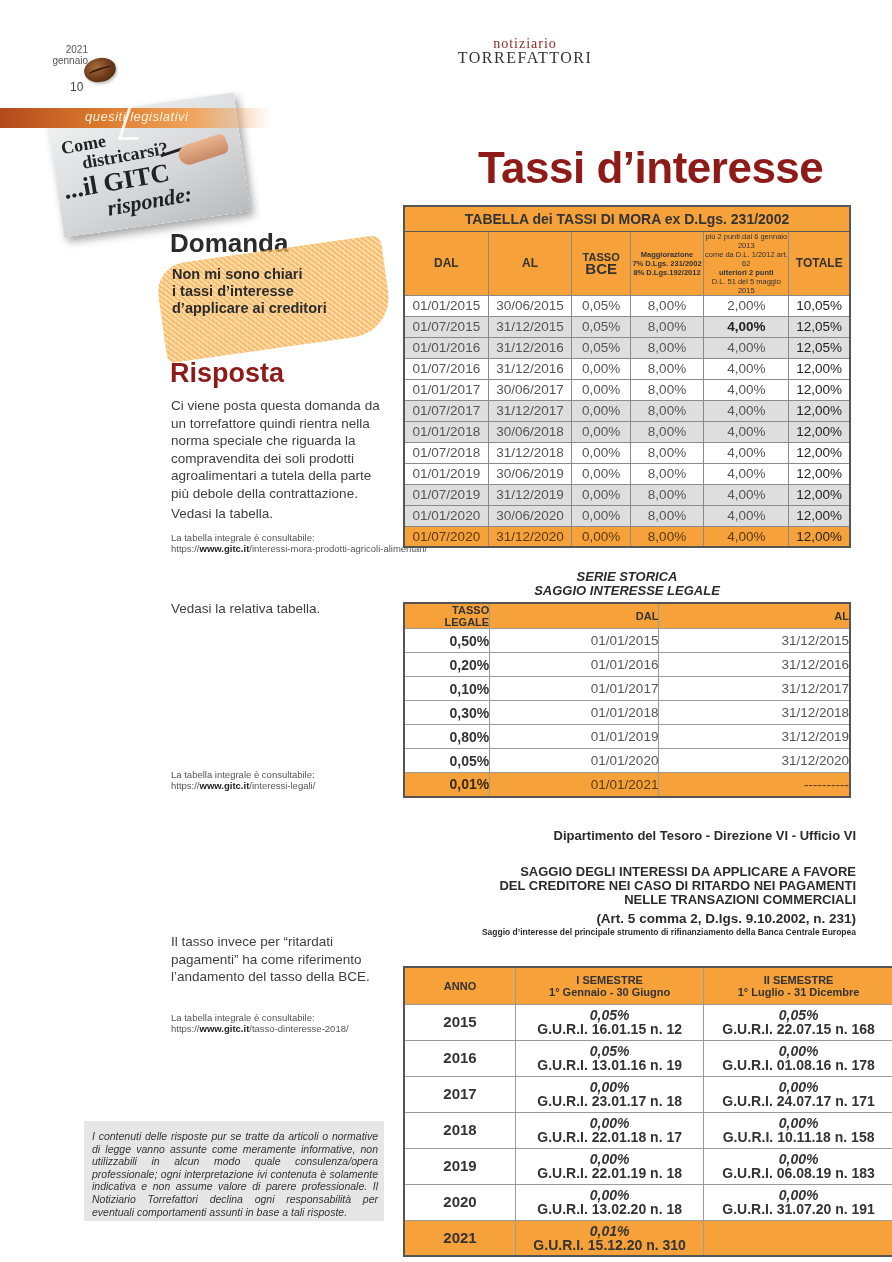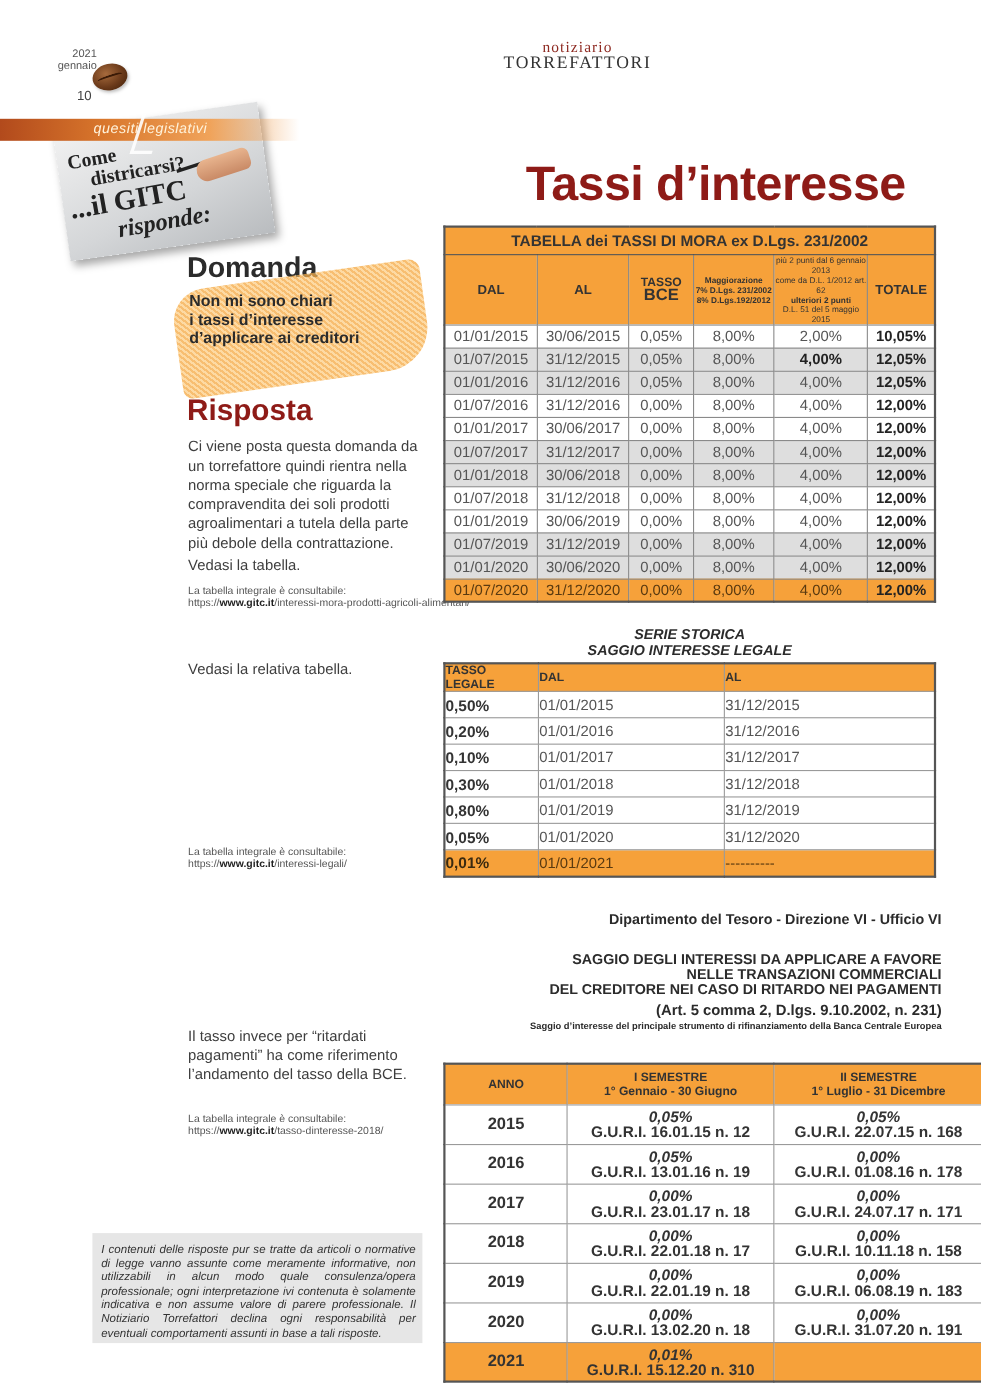--- a/index.html
+++ b/index.html
@@ -59,30 +59,30 @@
   .t1 { left: 403px; top: 205px; width: 448px; border: 2px solid #555; }
   .t1 td, .t1 th { border: 1px solid #8a8a8a; text-align: center; }
   .t1 .caption-row th { background: #f6a13a; color: #333; font-size: 14px; font-weight: bold; height: 25px; border-bottom: 1px solid #555; }
   .t1 .head th { background: #f6a13a; color: #333; font-weight: bold; height: 46px; font-size: 12px; }
   .t1 .head th.bce { font-size: 11px; line-height: 12px; }
   .t1 .head th.bce span { font-size: 15px; display: block; }
   .t1 .head th.tiny { font-size: 7.5px; line-height: 9px; font-weight: normal; }
   .t1 .head th.tiny b { font-weight: bold; }
   .t1 .head th.small { font-size: 7.5px; line-height: 9px; font-weight: bold; }
   .t1 td { font-size: 13.5px; color: #555; height: 21px; }
-  .t1 td.tot { font-weight: bold; color: #222; }
+  .t1 td.tot { font-weight: normal; color: #222; }
   .t1 tr.white td { background: #ffffff; }
   .t1 tr.gray td { background: #dedede; }
   .t1 tr.orange td { background: #f6a13a; color: #5a3a10; }
   .t1 tr.orange td.tot { color: #222; }
   .t1 td.strong { font-weight: bold; color: #222; }
 
   .t2-caption { position: absolute; left: 403px; top: 570px; width: 448px; text-align: center; font-size: 13px; font-weight: bold; color: #2b2b2b; line-height: 14px; font-style: italic; }
   .t2 { left: 403px; top: 602px; width: 448px; border: 2px solid #555; }
-  .t2 th, .t2 td { border: 1px solid #9a9a9a; text-align: left; }
+  .t2 th, .t2 td { border: 1px solid #9a9a9a; text-align: right; }
   .t2 th { background: #f6a13a; color: #333; font-size: 11px; font-weight: bold; height: 22px; }
   .t2 td { font-size: 13.5px; color: #555; height: 24px; background: #fff; }
   .t2 td.rate { font-weight: bold; color: #333; font-size: 14px; }
   .t2 tr.orange td { background: #f6a13a; color: #5a3a10; }
   .t2 tr.orange td.rate { color: #3a2a10; }
 
   .t3-caption { position: absolute; left: 398px; top: 828px; width: 458px; text-align: right; color: #2b2b2b; }
   .t3-caption .dept { font-size: 13px; font-weight: bold; line-height: 16px; }
   .t3-caption .title { font-size: 13px; font-weight: bold; line-height: 14px; margin-top: 21px; }
   .t3-caption .art { font-size: 13.5px; font-weight: bold; line-height: 17px; margin-top: 3px; }
@@ -349,22 +349,22 @@
         <td>01/01/2021</td>
         <td>----------</td>
       </tr>
 </tbody>
   </table>
 
 <div class="t3-caption">
   <div class="dept">Dipartimento del Tesoro - Direzione VI - Ufficio VI</div>
   <div class="title">
     <div>SAGGIO DEGLI INTERESSI DA APPLICARE A FAVORE</div>
+    <div>DEL CREDITORE NEI CASO DI RITARDO NEI PAGAMENTI</div>
     <div>NELLE TRANSAZIONI COMMERCIALI</div>
-    <div>DEL CREDITORE NEI CASO DI RITARDO NEI PAGAMENTI</div>
   </div>
   <div class="art">(Art. 5 comma 2, D.lgs. 9.10.2002, n. 231)</div>
   <div class="sub">Saggio d’interesse del principale strumento di rifinanziamento della Banca Centrale Europea</div>
 </div>
 <table class="t3">
   <colgroup>
       <col style="width:102px">
       <col style="width:172px">
       <col style="width:174px">
     </colgroup>

